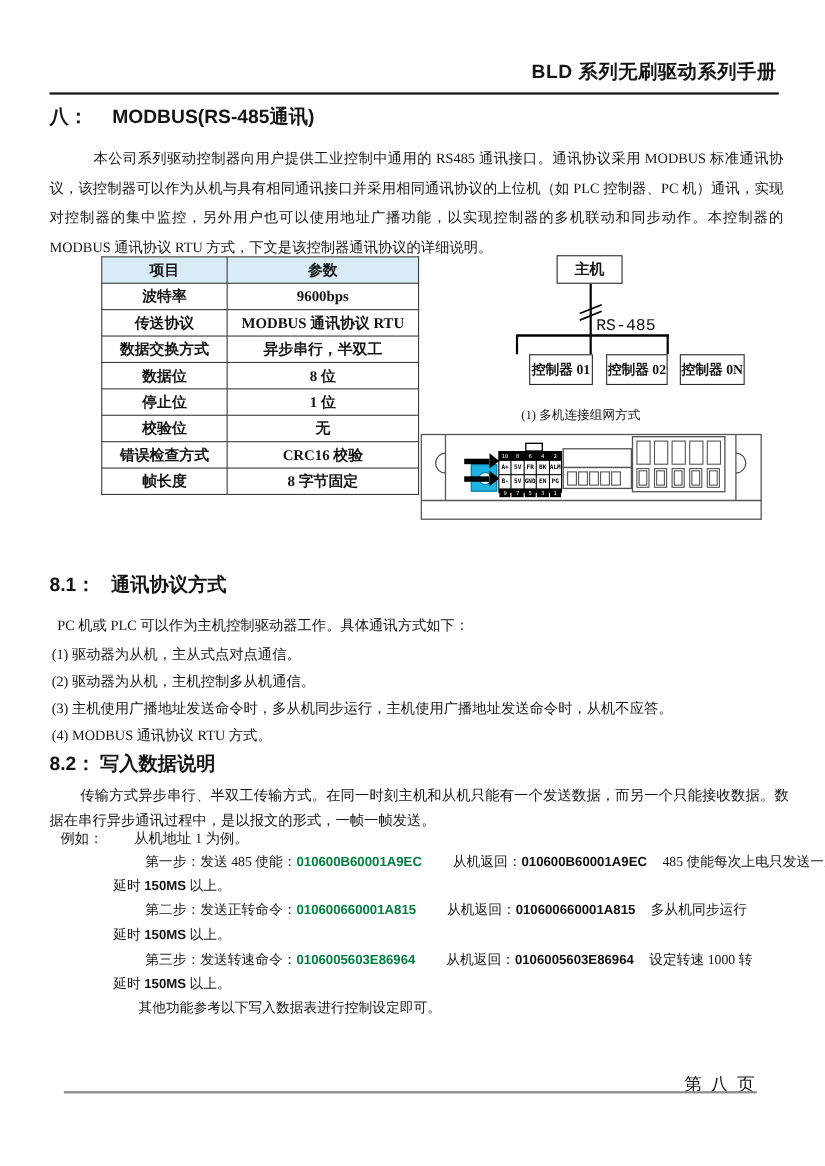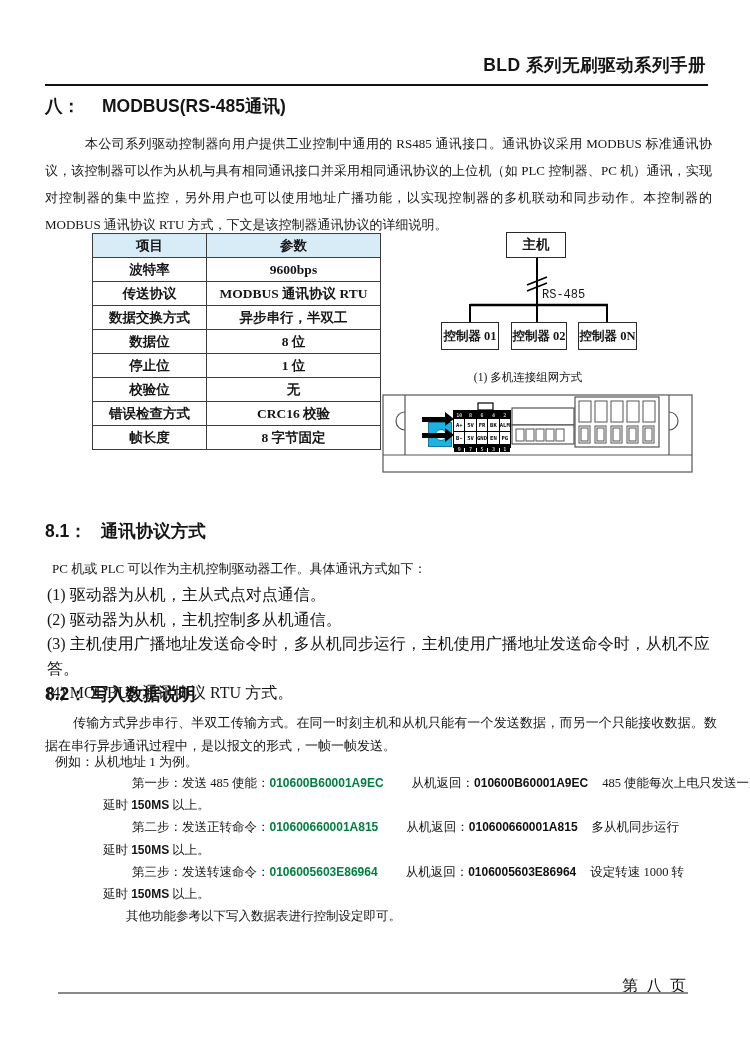--- a/index.html
+++ b/index.html
@@ -27,25 +27,25 @@
                  height:24px; padding:0 6px; font-weight:bold; }
   table.params th { background:#d7ecf7; width:114px; }
   table.params th + th { width:174px; }
 
   
   .topology { position:absolute; top:228px; left:385px; width:300px; height:160px; }
   .topology svg { position:absolute; top:0; left:0; }
   .tbox { position:absolute; border:1px solid #2a2a2a; background:#fff; display:flex;
           align-items:center; justify-content:center; font-weight:bold; }
   .tbox.master { left:121px; top:4px; width:60px; height:26px; font-size:13.5px; }
-  .tbox.ctrl { top:94px; height:28px; font-size:12.5px; }
+  .tbox.ctrl { top:94px; height:28px; font-size:12.5px;margin-left:40px; }
   .tbox.c1 { left:56px; width:58px; }
   .tbox.c2 { left:126px; width:56px; }
   .tbox.c3 { left:193px; width:59px; }
-  .bus-label { position:absolute; left:157px; top:60px; font-size:12px;
+  .bus-label { position:absolute; left:157px; top:60px; font-size:15px;
                font-family:"Liberation Mono", monospace; }
   .topo-caption { position:absolute; top:142px; left:0; width:286px; text-align:center;
                   font-size:11.5px; }
 
   
   .board { position:absolute; top:392px; left:382px; width:311px; height:88px; }
   .board svg { position:absolute; top:0; left:0; }
   .pot { position:absolute; left:46px; top:30px; width:24px; height:25px; background:#1db2e2;
          border:1px solid #0c7ba3; }
   .pot .knob { position:absolute; left:6px; top:6px; width:12px; height:12px;
@@ -62,31 +62,31 @@
               font-family:"DejaVu Sans Mono", monospace; }
   .pincell { display:flex; align-items:center; justify-content:center; overflow:hidden; }
   .pincell.num { color:#fff; background:#000; font-size:5px; }
   .pincell.lab { color:#000; background:#fff; font-size:5.5px; font-weight:bold; }
 
   
   .h81 { position:absolute; top:519px; left:45px; font-size:17.5px; font-weight:bold;
          font-family:"Liberation Sans", sans-serif; }
   .h81 .num { margin-right:14px; }
   .lead81 { position:absolute; top:560px; left:52px; font-size:13px; }
-  .list81 { position:absolute; top:583px; left:47px; width:680px; font-size:16px;
+  .list81 { position:absolute; top:583px; left:47px; width:680px; font-size:13px;
             line-height:24.5px; }
 
   
   .h82 { position:absolute; top:682px; left:45px; font-size:17.5px; font-weight:bold;
          font-family:"Liberation Sans", sans-serif; }
   .h82 .num { margin-right:4px; }
   .para82 { position:absolute; top:712px; left:45px; width:672px; font-size:13px;
             line-height:22.5px; text-align:justify; text-indent:28px; }
   .example { position:absolute; top:753px; left:55px; font-size:13px; }
-  .example .ex-text { }
+  .example .ex-text { margin-left:28px; }
   .steps { position:absolute; top:772px; left:103px; width:620px; font-size:12.5px;
            line-height:22.2px; }
   .step-line { padding-left:29px; white-space:nowrap; }
   .delay-line { padding-left:0; }
   .closing-line { padding-left:23px; }
   .code { font-family:"Liberation Sans", sans-serif; font-weight:bold; font-size:12px; }
   .code.green { color:#008040; }
   .code.black { color:#111; }
   .gap-l { margin-left:28px; }
   .gap-m { margin-left:14px; }

